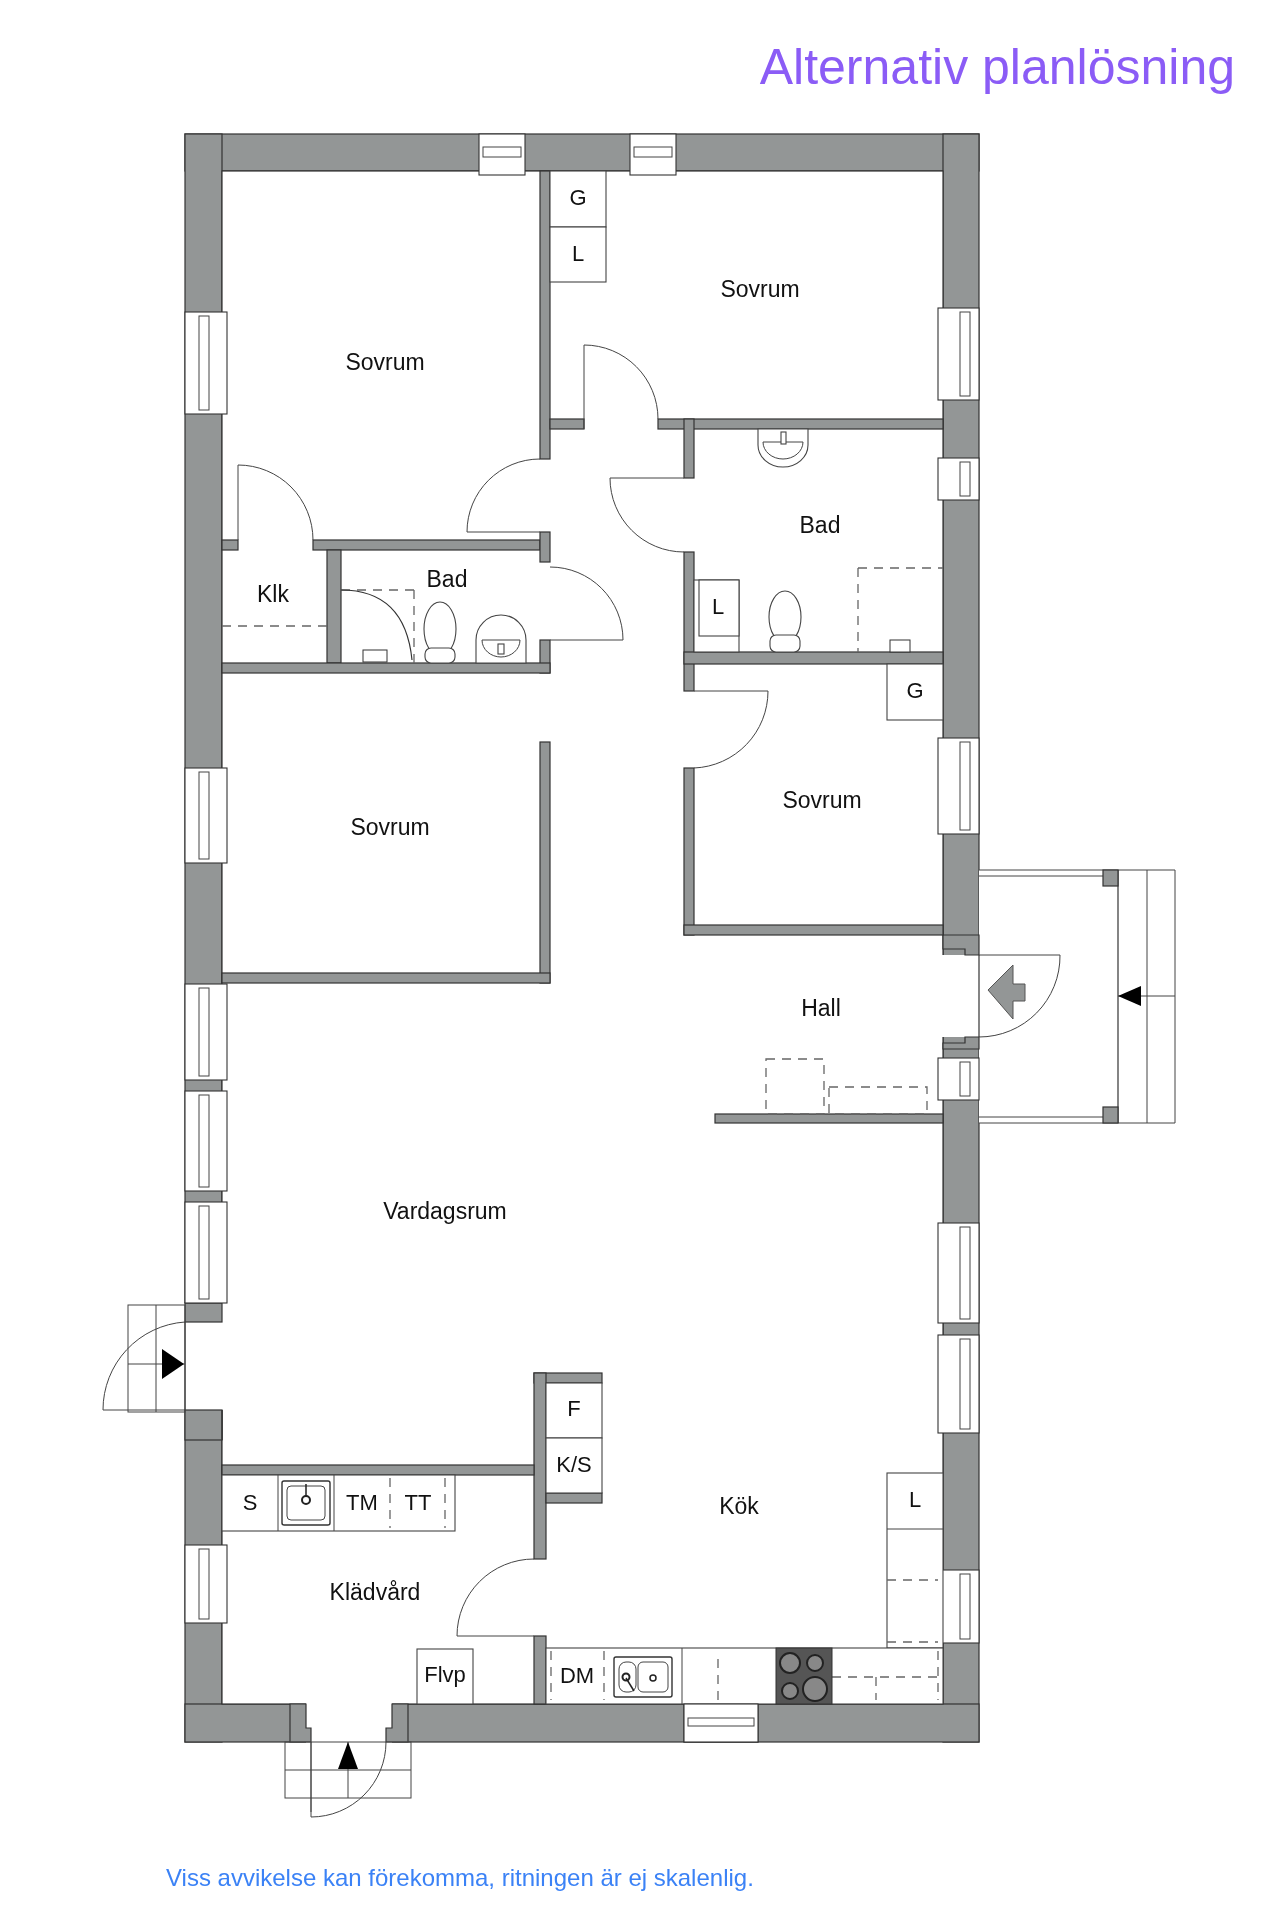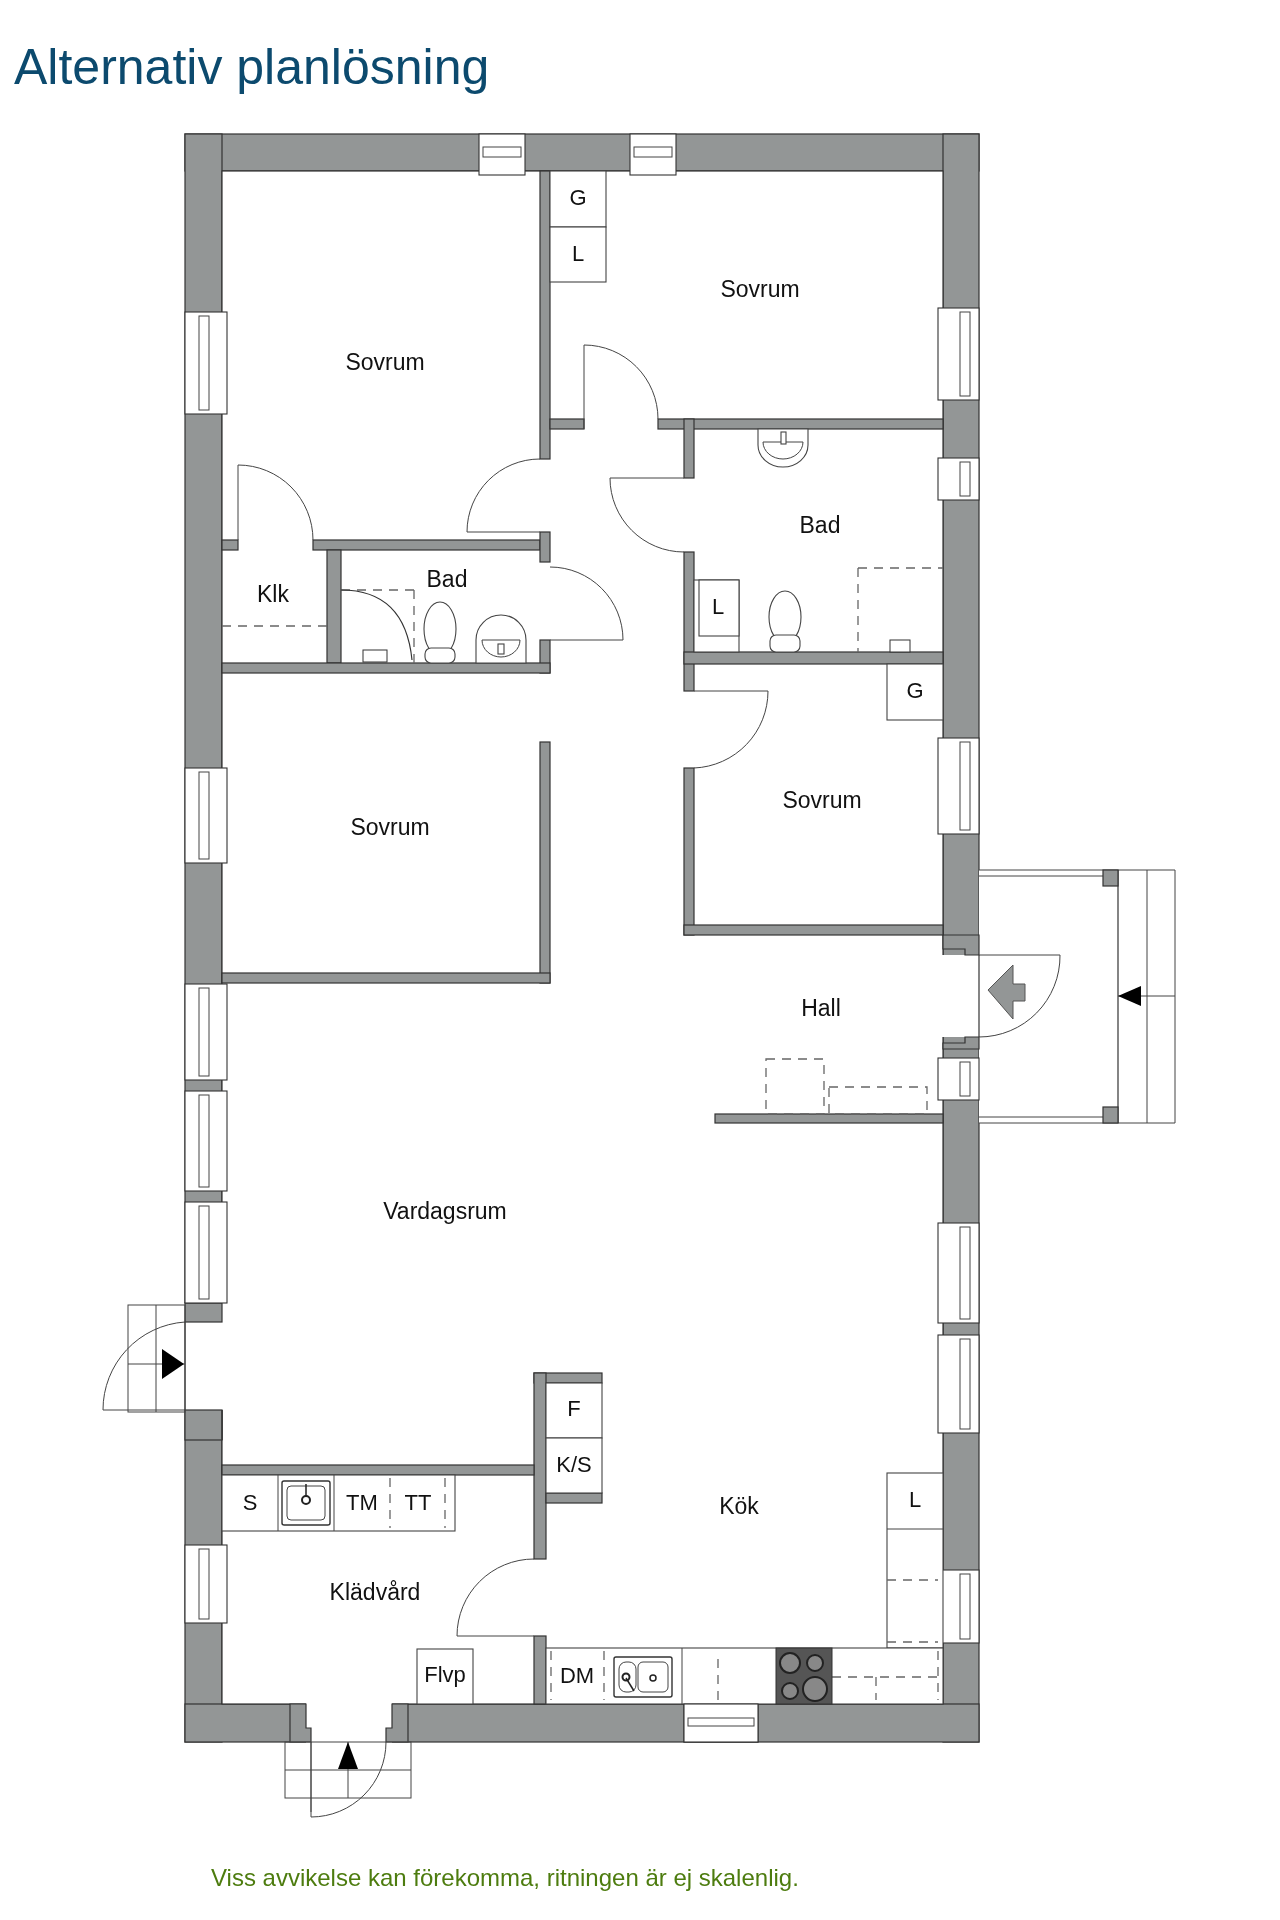--- a/index.html
+++ b/index.html
@@ -1,20 +1,20 @@
 <!DOCTYPE html>
 <html><head>
 <meta charset="utf-8">
 <style>
   html, body { margin: 0; padding: 0; background: #ffffff; }
   body { width: 1280px; height: 1920px; position: relative; overflow: hidden;
          font-family: "Liberation Sans", "DejaVu Sans", sans-serif; color: #111; }
-  #title { position: absolute; left: 0; top: 38px; width: 1235px; text-align: left;
-           font-size: 50px; font-weight: normal; letter-spacing: 0px; color: #0c4a6e; margin-left: 14px; }
-  #disclaimer { position: absolute; left: 166px; top: 1864px; font-size: 24px; color: #4d7c0f; margin-left: 45px; }
+  #title { position: absolute; left: 0; top: 38px; width: 1235px; text-align: right;
+           font-size: 50px; font-weight: normal; letter-spacing: 0px; color: #8b5cf6; }
+  #disclaimer { position: absolute; left: 166px; top: 1864px; font-size: 24px; color: #3b82f6; }
   #plan { position: absolute; left: 0; top: 0; }
   .wall { fill: #939696; stroke: #333; stroke-width: 1.2; }
   .line { fill: none; stroke: #333; stroke-width: 1.2; }
   .thin { fill: none; stroke: #444; stroke-width: 1; }
   .fix { fill: #fff; stroke: #444; stroke-width: 1.1; }
   .dash { fill: none; stroke: #666; stroke-width: 1.3; stroke-dasharray: 9 7; }
   .win { fill: #fff; stroke: #333; stroke-width: 1.1; }
   .room-label { font-family: "Liberation Sans", "DejaVu Sans", sans-serif; font-size: 23px; fill: #111; text-anchor: middle; dominant-baseline: middle; }
   .fix-label { font-family: "Liberation Sans", "DejaVu Sans", sans-serif; font-size: 22px; fill: #111; text-anchor: middle; dominant-baseline: middle; }
 </style>

